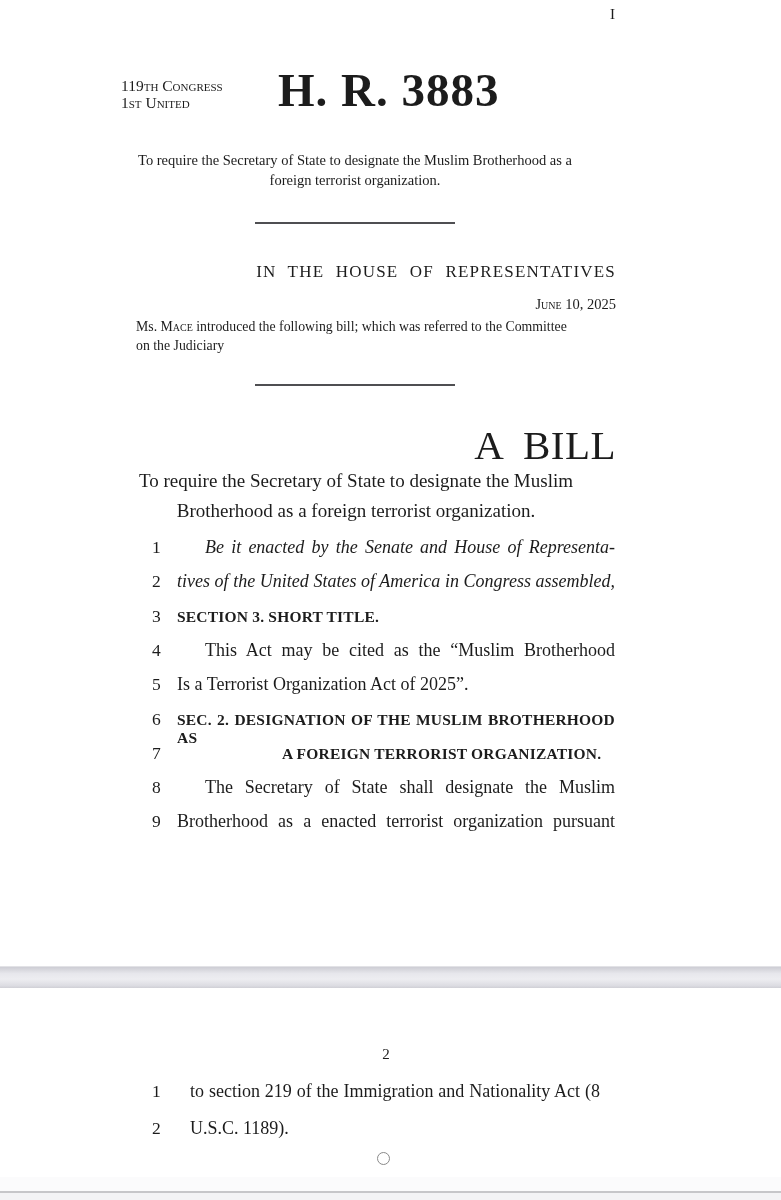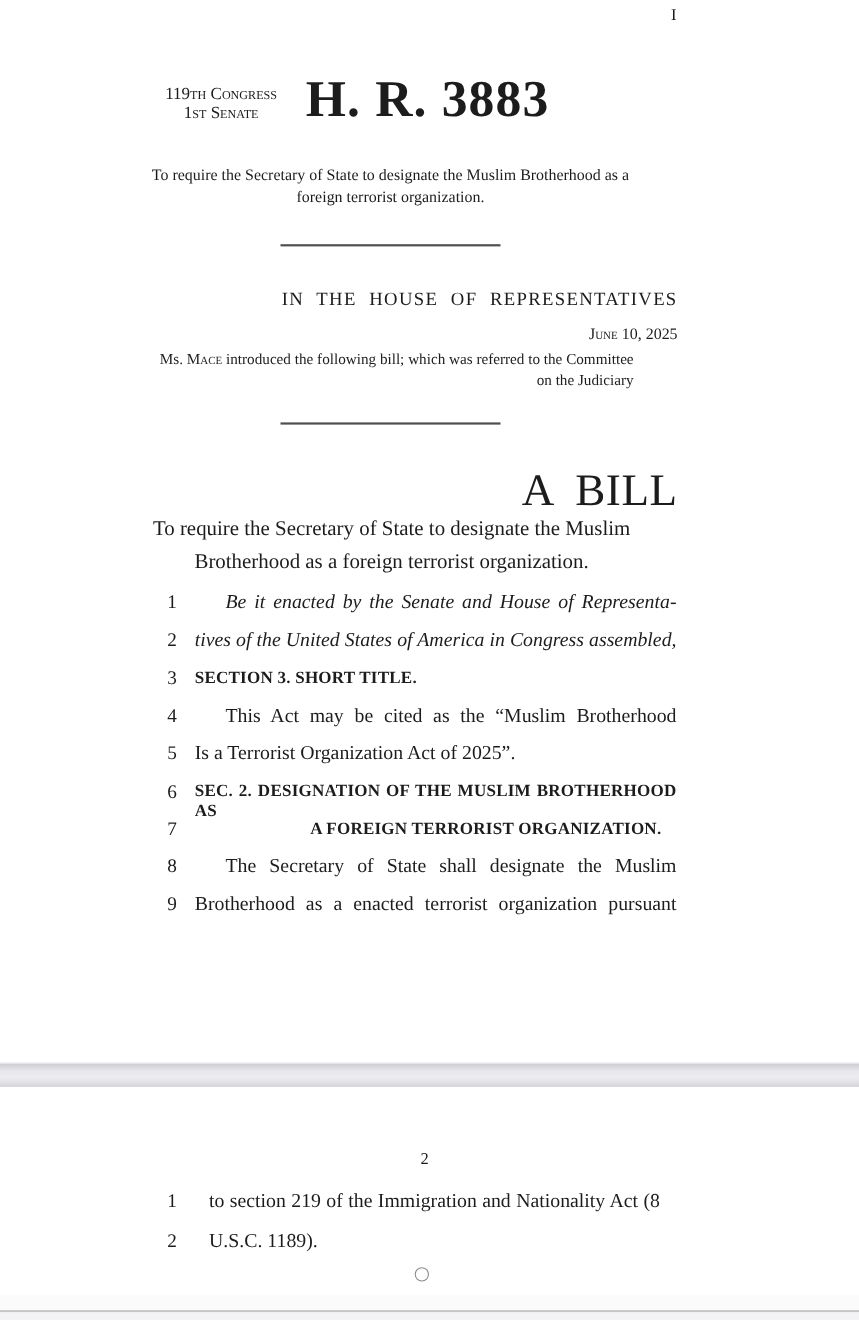--- a/index.html
+++ b/index.html
@@ -6,29 +6,29 @@
   .stage{
     position:relative;width:781px;height:1200px;margin:0 auto;
     background:#ffffff;overflow:hidden;
     font-family:"Liberation Serif","DejaVu Serif",serif;
     color:#1c1c1c;
   }
   .abs{position:absolute;}
   .sc{font-variant:small-caps;}
   
   .folio{left:610px;top:6px;font-size:15px;letter-spacing:1px;}
-  .congress-block{left:121px;top:77px;width:160px;text-align:center;line-height:17px;font-size:15.5px;}
+  .congress-block{left:121px;top:77px;width:160px;line-height:17px;font-size:15.5px;}
   .bill-number{left:278px;top:63px;font-size:47px;font-weight:700;letter-spacing:1px;}
   .long-title{left:135px;top:150px;width:440px;text-align:center;font-size:14.5px;line-height:20px;}
   .rule{left:255px;width:200px;height:2px;background:#4f4f52;}
   .rule-1{top:222px;}
   .rule-2{top:384px;}
   .chamber{left:96px;top:262px;width:520px;text-align:right;font-size:17px;letter-spacing:1.2px;word-spacing:6px;}
   .intro-date{left:96px;top:296px;width:520px;text-align:right;font-size:14.5px;}
-  .sponsor{left:136px;top:317px;width:440px;text-align:right;font-size:13.8px;line-height:19px;}
+  .sponsor{left:136px;top:317px;width:440px;text-align:left;font-size:13.8px;line-height:19px;}
   .bill-heading{left:96px;top:421px;width:520px;text-align:right;font-size:41px;font-weight:400;word-spacing:10px;letter-spacing:.5px;}
   .preamble{left:106px;top:466px;width:500px;text-align:center;font-size:19px;line-height:30px;}
   
   .bline{position:absolute;left:148px;width:475px;height:26px;font-size:18px;}
   .bline .num{position:absolute;left:4px;top:0;font-size:17.5px;}
   .bline .txt{position:absolute;left:29px;right:8px;top:0;}
   .bline .txt.just{text-align:justify;text-align-last:justify;}
   .bline .txt.ital{font-style:italic;}
   .bline .txt.indent{text-indent:28px;}
   .bline .txt.bold{font-weight:700;font-size:15.5px;letter-spacing:.2px;padding-top:2px;}
@@ -55,21 +55,21 @@
 </style>
 </head>
 <body>
 
 <div class="stage">
 
   <div class="abs folio">I</div>
 
   <div class="abs congress-block">
     <div class="sc">119th Congress</div>
-    <div class="sc">1st Senate</div>
+    <div class="sc">1st United</div>
   </div>
 
   <div class="abs bill-number">H. R. 3883</div>
 
   <div class="abs long-title">To require the Secretary of State to designate the Muslim Brotherhood as a foreign terrorist organization.</div>
 
   <div class="abs rule rule-1"></div>
 
   <div class="abs chamber">IN THE HOUSE OF REPRESENTATIVES</div>
 

